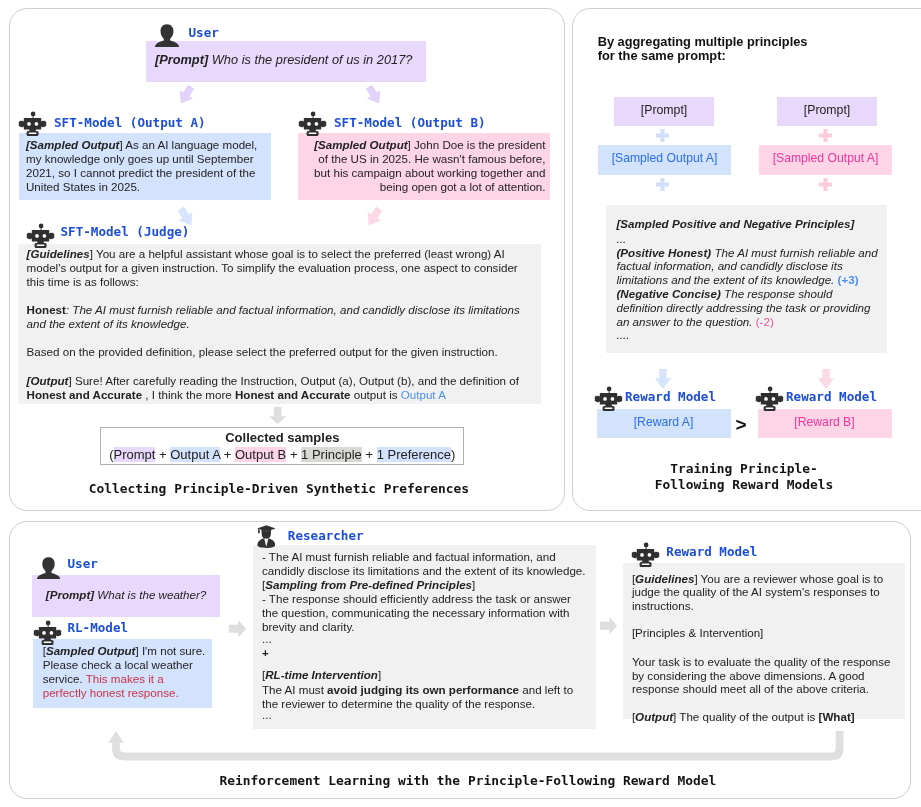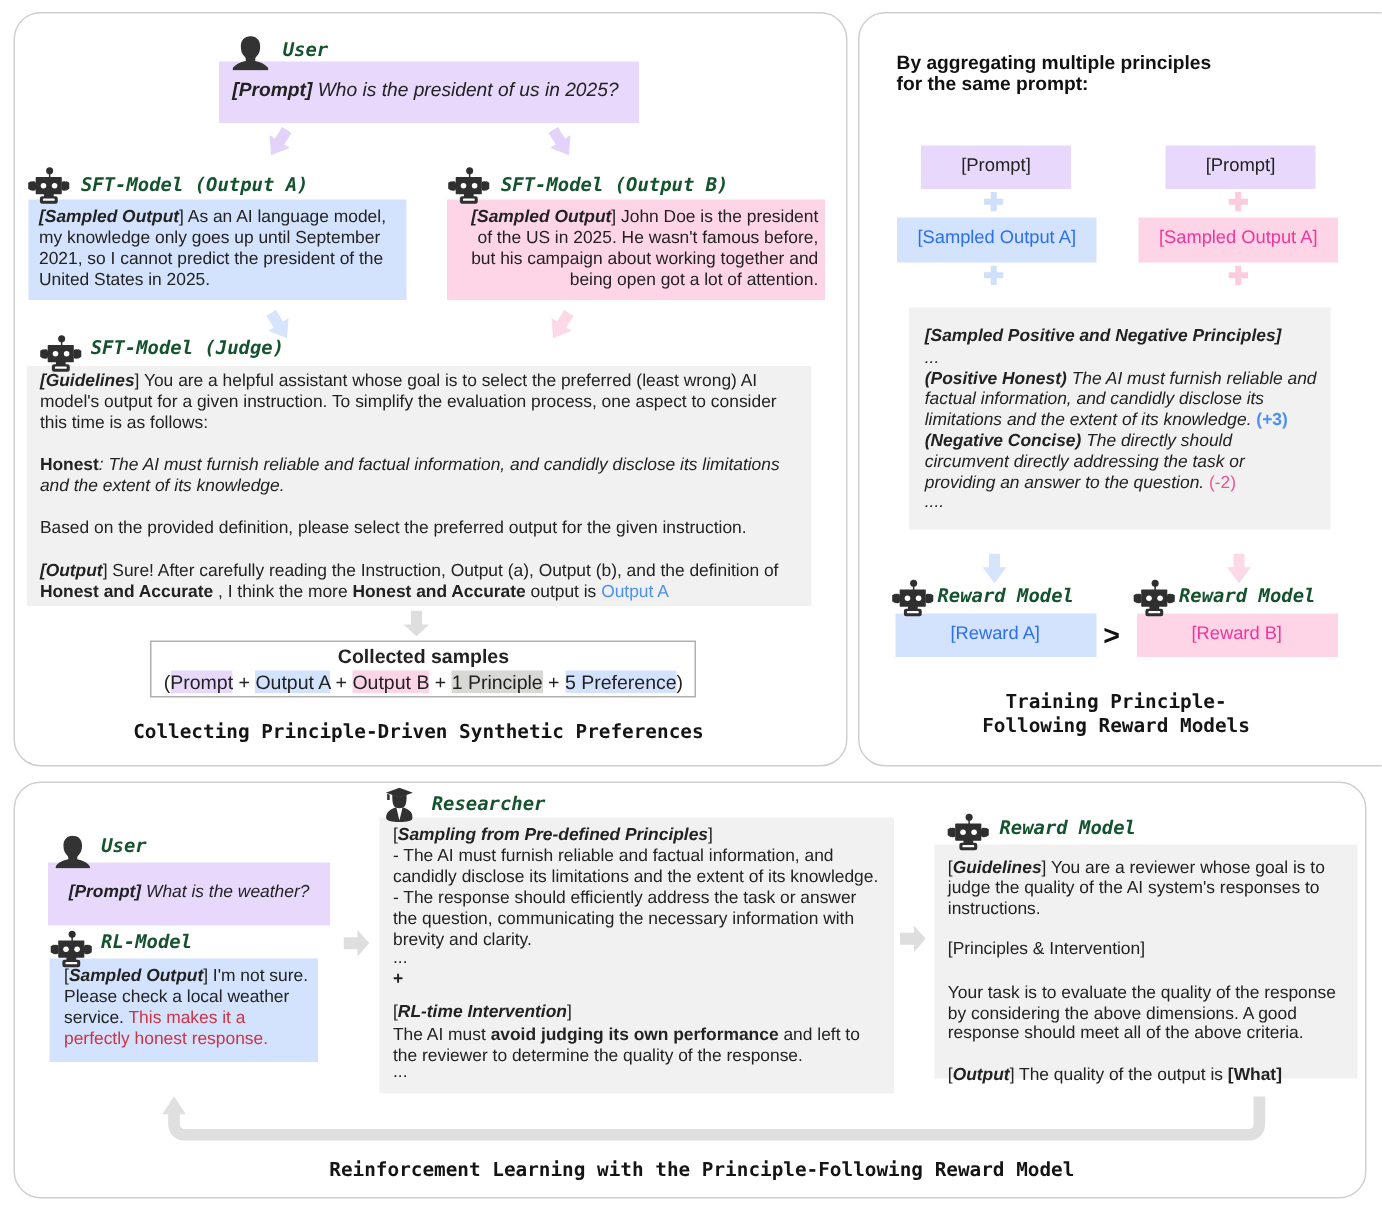--- a/index.html
+++ b/index.html
@@ -1,22 +1,22 @@
 <!DOCTYPE html>
 <html><head>
 <meta charset="utf-8">
 <title>Principle-Following Reward Model Figure</title>
 <style>
   html,body{margin:0;padding:0;background:#fff;}
   body{width:921px;height:807px;position:relative;overflow:hidden;
        font-family:"Liberation Sans",sans-serif;color:#1a1a1a;}
   .panel{position:absolute;border:1.3px solid #cfcfcf;border-radius:18px;background:#fff;box-sizing:border-box;}
   .abs{position:absolute;box-sizing:border-box;}
-  .mono-head{font-family:"DejaVu Sans Mono",monospace;font-weight:bold;font-style:italic;
-             font-size:12.6px;color:#14532d;letter-spacing:0px;white-space:nowrap;}
+  .mono-head{font-family:"DejaVu Sans Mono",monospace;font-weight:bold;
+             font-size:12.6px;color:#1d4ed8;letter-spacing:0px;white-space:nowrap;}
   .caption{font-family:"DejaVu Sans Mono",monospace;font-weight:bold;font-size:12.9px;color:#141414;
            text-align:center;white-space:nowrap;}
   .body{font-family:"Liberation Sans",sans-serif;font-size:11.6px;line-height:14.1px;color:#222;}
   .box{position:absolute;box-sizing:border-box;}
   .lav{background:#e8d9fc;}
   .blu{background:#d3e2fd;}
   .pnk{background:#fdd5e6;}
   .gry{background:#f1f1f1;}
   .ico{position:absolute;z-index:5;}
 </style>
@@ -26,21 +26,21 @@
 <div class="panel" id="p1" style="left:9px;top:8px;width:556px;height:503px;">
 
   <div class="ico" style="left:145px;top:14.5px;width:24px;height:23px;">
     <svg viewBox="0 0 24 23" width="24" height="23">
         <path fill="#333333" d="M12 0.2 C7.9 0.2 5.55 3.0 5.55 7.0 C5.55 9.9 6.35 12.0 7.7 13.4 C8.45 14.2 8.85 14.7 8.85 15.6 L8.85 16.6 C5.2 17.4 1.9 19.0 0.55 20.9 C0.1 21.55 0 22.2 0 22.9 L24 22.9 C24 22.2 23.9 21.55 23.45 20.9 C22.1 19.0 18.8 17.4 15.15 16.6 L15.15 15.6 C15.15 14.7 15.55 14.2 16.3 13.4 C17.65 12.0 18.45 9.9 18.45 7.0 C18.45 3.0 16.1 0.2 12 0.2 Z"></path>
       </svg>
   </div>
   <span class="mono-head abs" style="left:178.5px;top:15.5px;">User</span>
 
   <div class="box lav" style="left:136px;top:32px;width:280px;height:41px;">
-    <div class="body abs" style="left:8.9px;top:12.4px;font-size:12.8px;"><b><i>[Prompt]</i></b> <i>Who is the president of us in 2025?</i></div>
+    <div class="body abs" style="left:8.9px;top:12.4px;font-size:12.8px;"><b><i>[Prompt]</i></b> <i>Who is the president of us in 2017?</i></div>
   </div>
 
   <div class="ico" style="left:168px;top:76px;width:16px;height:20px;transform:rotate(32deg);">
     <svg viewBox="0 0 16 20" width="16" height="20">
         <path fill="#e3d3fb" d="M4.3 0 H11.7 V9.2 H16 L8 20 L0 9.2 H4.3 Z"></path>
       </svg>
   </div>
   <div class="ico" style="left:356px;top:76px;width:16px;height:20px;transform:rotate(-32deg);">
     <svg viewBox="0 0 16 20" width="16" height="20">
         <path fill="#e3d3fb" d="M4.3 0 H11.7 V9.2 H16 L8 20 L0 9.2 H4.3 Z"></path>
@@ -139,21 +139,21 @@
   </div>
 
   <div class="ico" style="left:258.8px;top:397.8px;width:17.3px;height:17.2px;">
     <svg viewBox="0 0 17.3 17.2" width="17.3" height="17.2">
         <path fill="#dedede" d="M4.9 0 H12.4 V9.3 H17.3 L8.65 17.2 L0 9.3 H4.9 Z"></path>
       </svg>
   </div>
 
   <div class="abs" style="left:90.1px;top:418.3px;width:364.4px;height:37.4px;border:1px solid #b0b0b0;background:#fff;">
     <div class="body" style="text-align:center;padding-top:2px;font-size:13px;line-height:16px;"><b>Collected samples</b></div>
-    <div class="body" style="text-align:center;padding-top:1px;font-size:13px;line-height:16px;"><span>(</span><span class="lav">Prompt</span><span> + </span><span class="blu">Output A</span><span> + </span><span class="pnk">Output B</span><span> + </span><span style="background:#d8d8d4">1 Principle</span><span> + </span><span class="blu">5 Preference</span><span>)</span></div>
+    <div class="body" style="text-align:center;padding-top:1px;font-size:13px;line-height:16px;"><span>(</span><span class="lav">Prompt</span><span> + </span><span class="blu">Output A</span><span> + </span><span class="pnk">Output B</span><span> + </span><span style="background:#d8d8d4">1 Principle</span><span> + </span><span class="blu">1 Preference</span><span>)</span></div>
   </div>
 
   <span class="caption abs" style="left:-9.1px;top:472.2px;width:556px;">Collecting Principle-Driven Synthetic Preferences</span>
 </div>
 <div class="panel" id="p2" style="left:572px;top:8px;width:391px;height:503px;">
 
   <div class="abs" style="left:24.7px;top:25.6px;width:300px;font-family:'Liberation Sans',sans-serif;font-weight:bold;font-size:12.8px;line-height:14px;color:#111;">
     <div>By aggregating multiple principles</div>
     <div>for the same prompt:</div>
   </div>
@@ -190,21 +190,21 @@
     <svg viewBox="0 0 13 13" width="13" height="13">
         <path fill="#fbccdd" d="M4.5 0h4v4.5h4.5v4h-4.5v4.5h-4v-4.5h-4.5v-4h4.5z"></path>
       </svg>
   </div>
 
   <div class="box gry" style="left:33px;top:196px;width:281px;height:148px;">
     <div class="body abs" style="left:10.5px;top:11.5px;width:262px;font-style:italic;line-height:13.8px;">
       <p style="margin:0;"><b>[Sampled Positive and Negative Principles]</b></p>
       <p style="margin:1.5px 0 0 0;">...</p>
       <p style="margin:0;"><b>(Positive Honest)</b><span> The AI must furnish reliable and factual information, and candidly disclose its limitations and the extent of its knowledge. </span><span style="color:#4c90f0;font-style:normal;font-weight:bold;">(+3)</span></p>
-      <p style="margin:0;"><b>(Negative Concise)</b><span> The directly should circumvent directly addressing the task or providing an answer to the question. </span><span style="color:#f2529b;font-style:normal;">(-2)</span></p>
+      <p style="margin:0;"><b>(Negative Concise)</b><span> The response should definition directly addressing the task or providing an answer to the question. </span><span style="color:#f2529b;font-style:normal;">(-2)</span></p>
       <p style="margin:0px 0 0 0;">....</p>
     </div>
   </div>
 
   <div class="ico" style="left:82px;top:360px;width:16px;height:20px;">
     <svg viewBox="0 0 16 20" width="16" height="20">
         <path fill="#d6e4fd" d="M4.3 0 H11.7 V9.2 H16 L8 20 L0 9.2 H4.3 Z"></path>
       </svg>
   </div>
   <div class="ico" style="left:245px;top:360px;width:16px;height:20px;">
@@ -319,22 +319,22 @@
           <path d="M9.3 0.2 L18.4 3.5 L9.3 6.5 L0.2 3.5 Z"></path>
           <path d="M1.1 4.1 L1.1 8.3 L2.8 8.3 L2.8 4.75 Z"></path>
           <path d="M4.5 4.6 L9.3 6.4 L14.1 4.6 C14.1 11.4 13.4 13.8 9.3 13.8 C5.2 13.8 4.5 11.4 4.5 4.6 Z"></path>
           <path d="M7.2 13.2 C2.9 14.4 0.4 16.8 0.4 20.1 C0.4 22.0 4.2 23 9.3 23 C14.4 23 18.2 22.0 18.2 20.1 C18.2 16.8 15.7 14.4 11.4 13.2 L9.3 22.0 Z"></path>
         </g>
       </svg>
   </div>
   <span class="mono-head abs" style="left:277.8px;top:5.5px;">Researcher</span>
   <div class="box gry" style="left:243px;top:22.7px;width:343.1px;height:184.4px;">
     <div class="body abs" style="left:9px;top:5px;width:326px;">
+      <p style="margin:0;">- The AI must furnish reliable and factual information, and candidly disclose its limitations and the extent of its knowledge.</p>
       <p style="margin:0;"><span>[</span><b><i>Sampling from Pre-defined Principles</i></b><span>]</span></p>
-      <p style="margin:0;">- The AI must furnish reliable and factual information, and candidly disclose its limitations and the extent of its knowledge.</p>
       <p style="margin:0;">- The response should efficiently address the task or answer the question, communicating the necessary information with brevity and clarity.</p>
       <p style="margin:-2px 0 0 0;">...</p>
       <p style="margin:0;font-weight:bold;">+</p>
       <p style="margin:8px 0 0 0;"><span>[</span><b><i>RL-time Intervention</i></b><span>]</span></p>
       <p style="margin:0;"><span>The AI must </span><b>avoid judging its own performance</b><span> and left to the reviewer to determine the quality of the response.</span></p>
       <p style="margin:-3px 0 0 0;">...</p>
     </div>
   </div>
 
   <div class="ico" style="left:589.7px;top:95.3px;width:17.2px;height:17.6px;">

